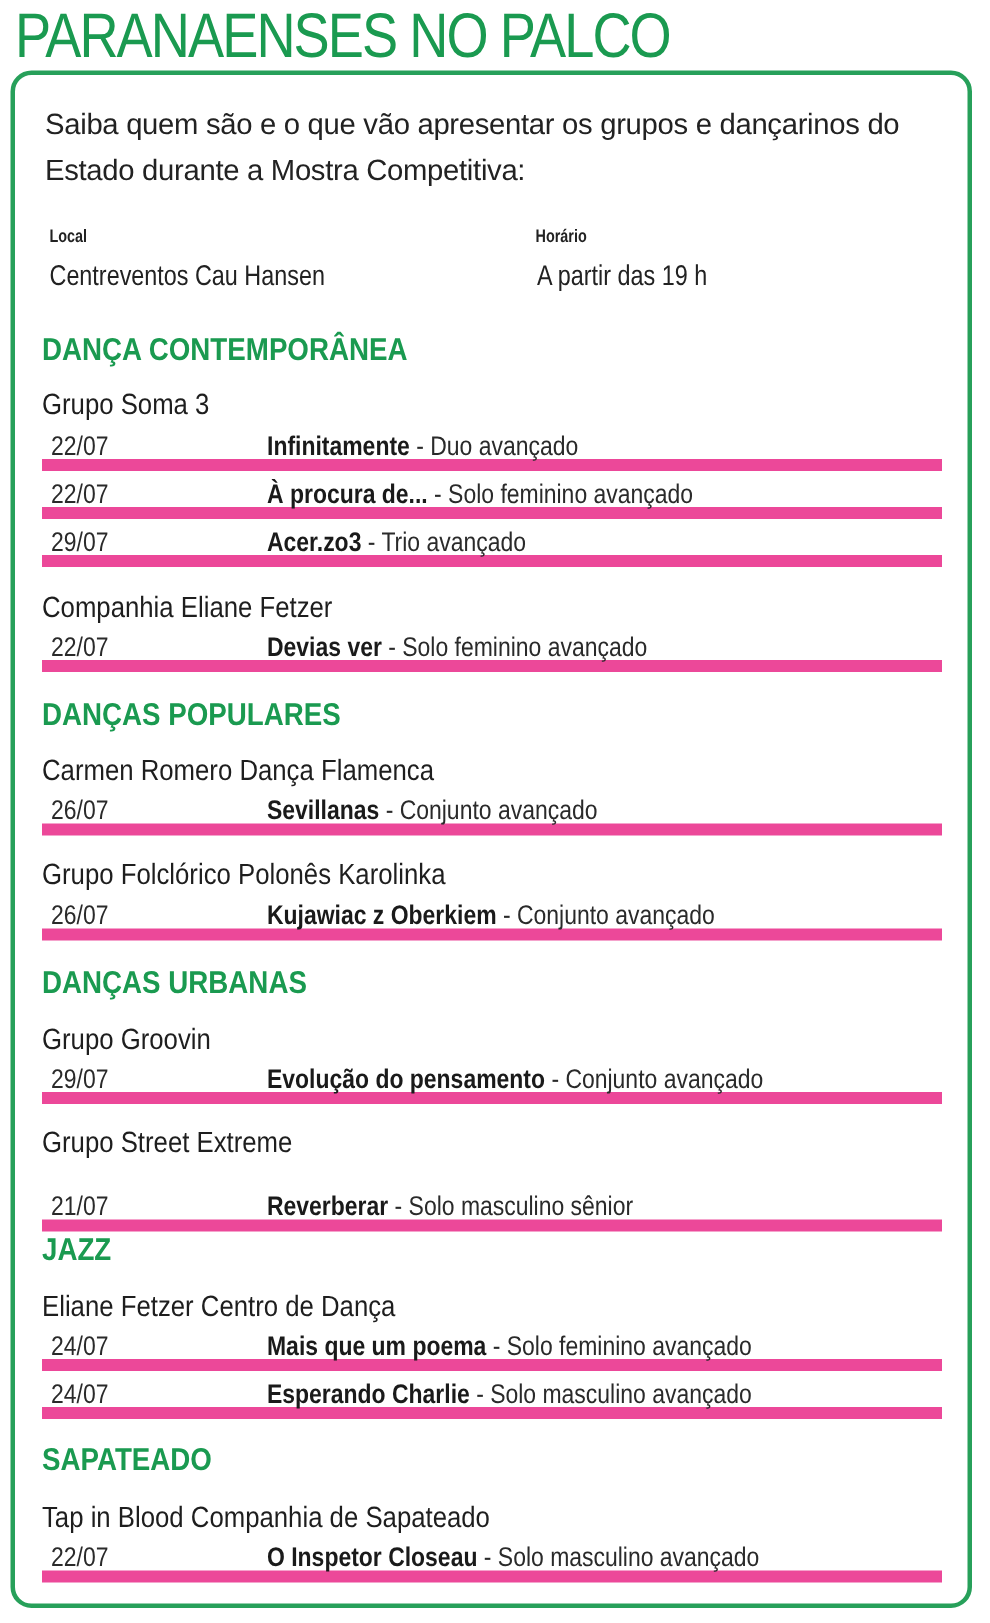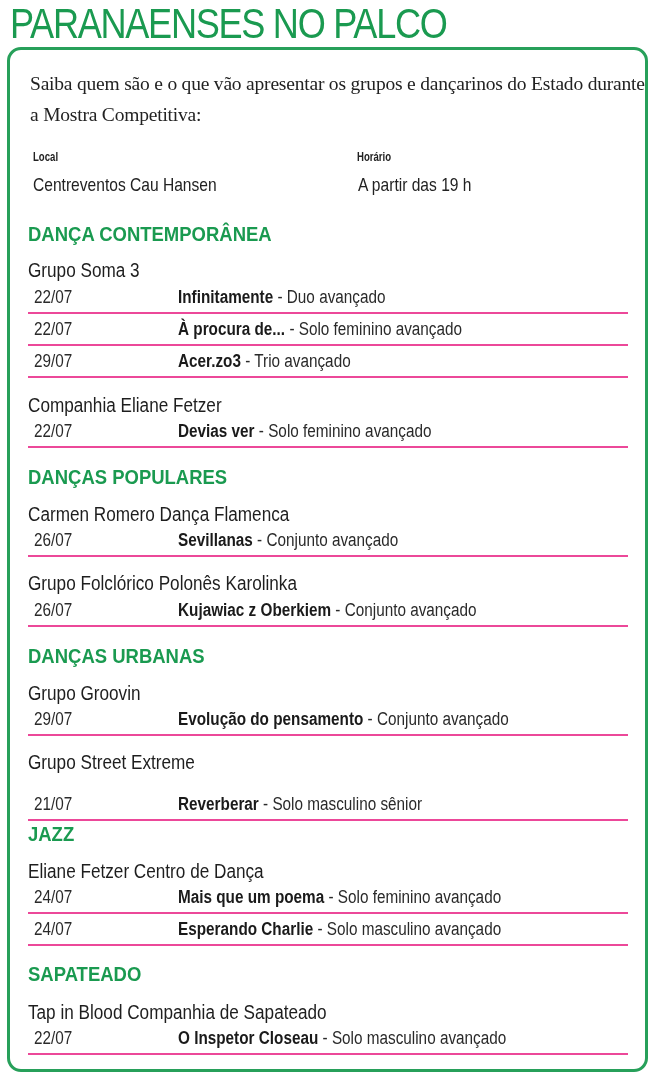--- a/index.html
+++ b/index.html
@@ -14,21 +14,21 @@
       font-size: 42px; letter-spacing: -1.5px; color: #1a9a50;
       transform: scaleX(0.86); transform-origin: left top;
       white-space: nowrap; line-height: 52px;
     }
     .box {
       position: absolute; left: 7px; top: 47px; width: 641px; height: 1025px;
       border: 3px solid #27a05a; border-radius: 14px; box-sizing: border-box;
     }
     .intro {
       position: absolute; left: 30px; top: 68px; width: 620px;
-      font-family: Liberation Serif, serif; font-size: 19.5px; line-height: 31px;
+      font-family: Liberation Sans, sans-serif; font-size: 19.5px; line-height: 31px;
       color: #222; letter-spacing: -0.2px;
     }
     .meta-label {
       position: absolute; top: 150px; font-size: 12px; font-weight: bold; color: #222;
       transform: scaleX(0.8); transform-origin: left top;
     }
     .meta-value {
       position: absolute; top: 174px; font-size: 19px; color: #222;
       transform: scaleX(0.82); transform-origin: left top; white-space: nowrap;
     }
@@ -36,21 +36,21 @@
       position: absolute; left: 28px;
       font-size: 21px; font-weight: bold; color: #1a9a50;
       transform: scaleX(0.88); transform-origin: left top; white-space: nowrap;
     }
     .group {
       position: absolute; left: 28px; font-size: 19.5px; color: #1e1e1e;
       transform: scaleX(0.88); transform-origin: left top; white-space: nowrap;
     }
     .row {
       position: absolute; left: 28px; width: 600px; height: 30px;
-      border-bottom: 2px solid #ec4899; box-sizing: border-box;
+      border-bottom: 8px solid #ec4899; box-sizing: border-box;
     }
     .row .date {
       position: absolute; left: 6px; top: 3px; font-size: 18px; color: #2a2a2a;
       transform: scaleX(0.85); transform-origin: left top; white-space: nowrap;
     }
     .row .piece {
       position: absolute; left: 150px; top: 3px; font-size: 18px; color: #2a2a2a;
       transform: scaleX(0.85); transform-origin: left top; white-space: nowrap;
     }
     .row .piece b { color: #1a1a1a; }

